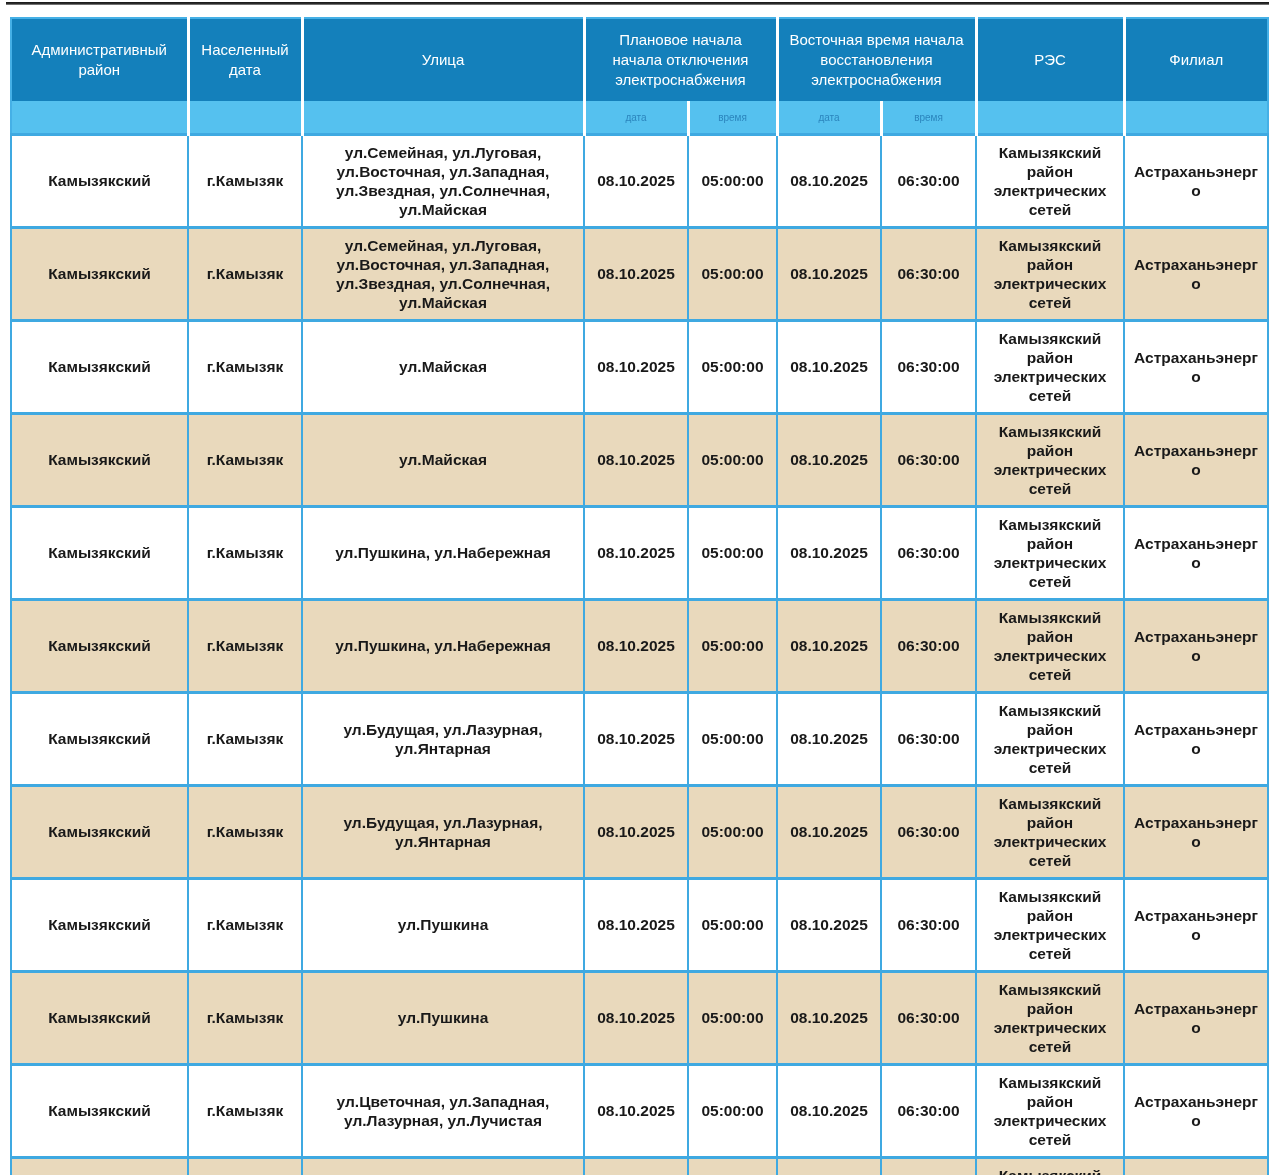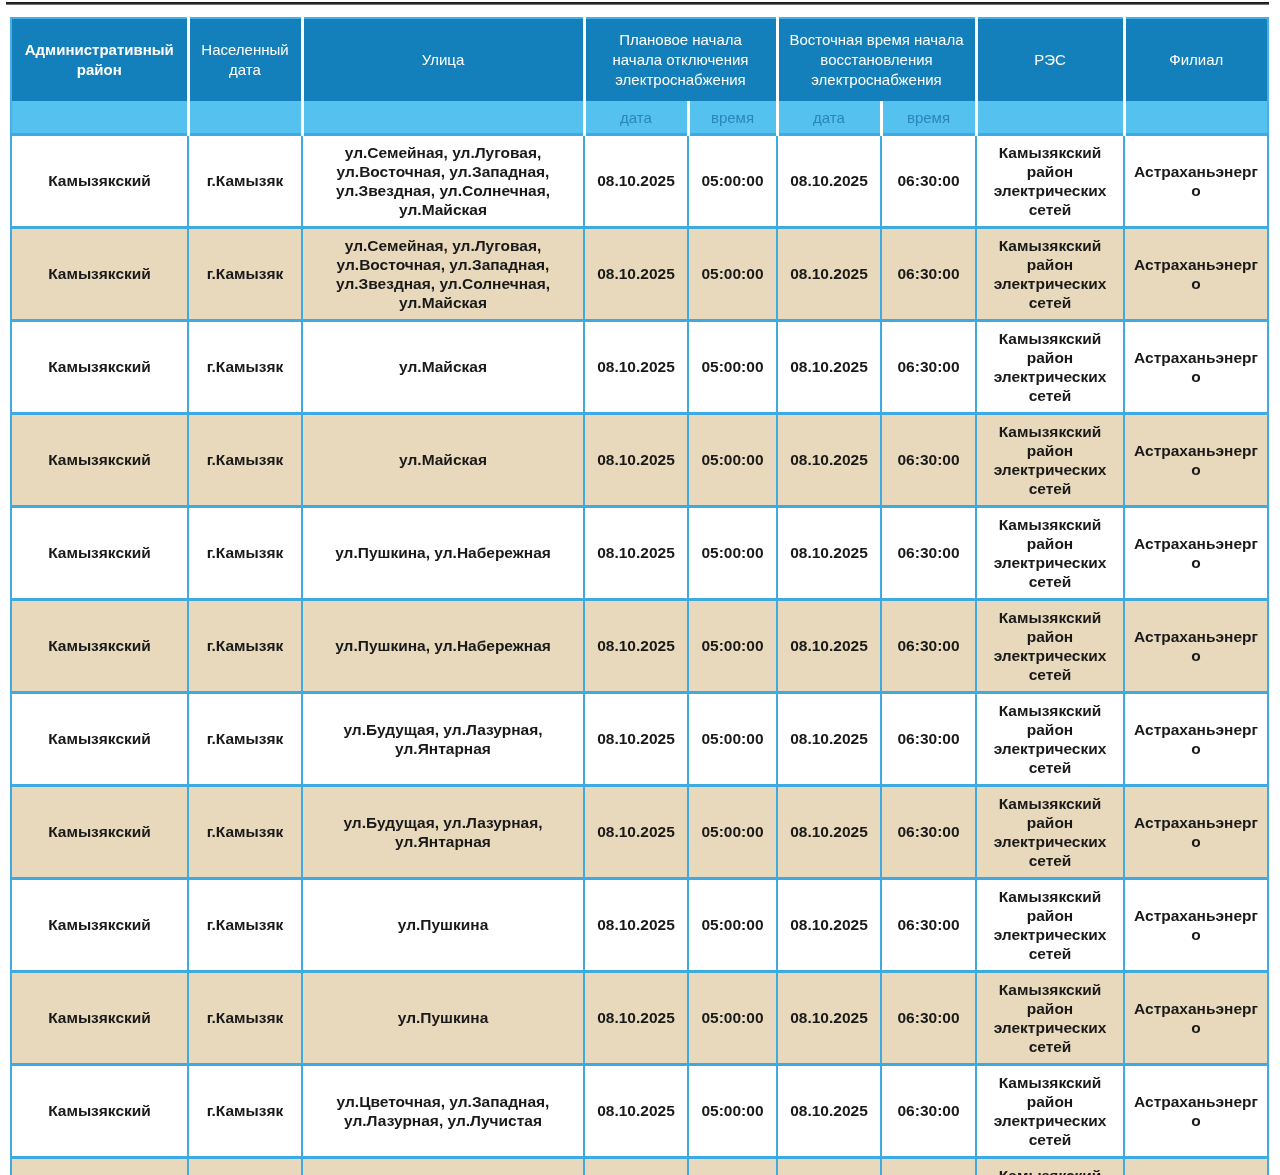--- a/index.html
+++ b/index.html
@@ -39,26 +39,26 @@
     color: #ffffff;
     font-weight: 400;
     font-size: 15px;
     line-height: 1.35;
     text-align: center;
     vertical-align: middle;
     padding: 4px 10px;
     height: 74px;
     border-left: 3px solid #ffffff;
   }
-  thead tr.main-head th:first-child { border-left: none; font-weight: bold; }
+  thead tr.main-head th:first-child { border-left: none; }
   thead tr.sub-head td {
     background: #55c1ef;
     color: #2b85bd;
     font-weight: 400;
-    font-size: 15px;
+    font-size: 10px;
     text-align: center;
     vertical-align: middle;
     height: 30px;
     border-left: 3px solid #ffffff;
   }
   thead tr.sub-head td:first-child { border-left: none; }
   tbody td {
     background: #ffffff;
     color: #191919;
     font-weight: 700;

